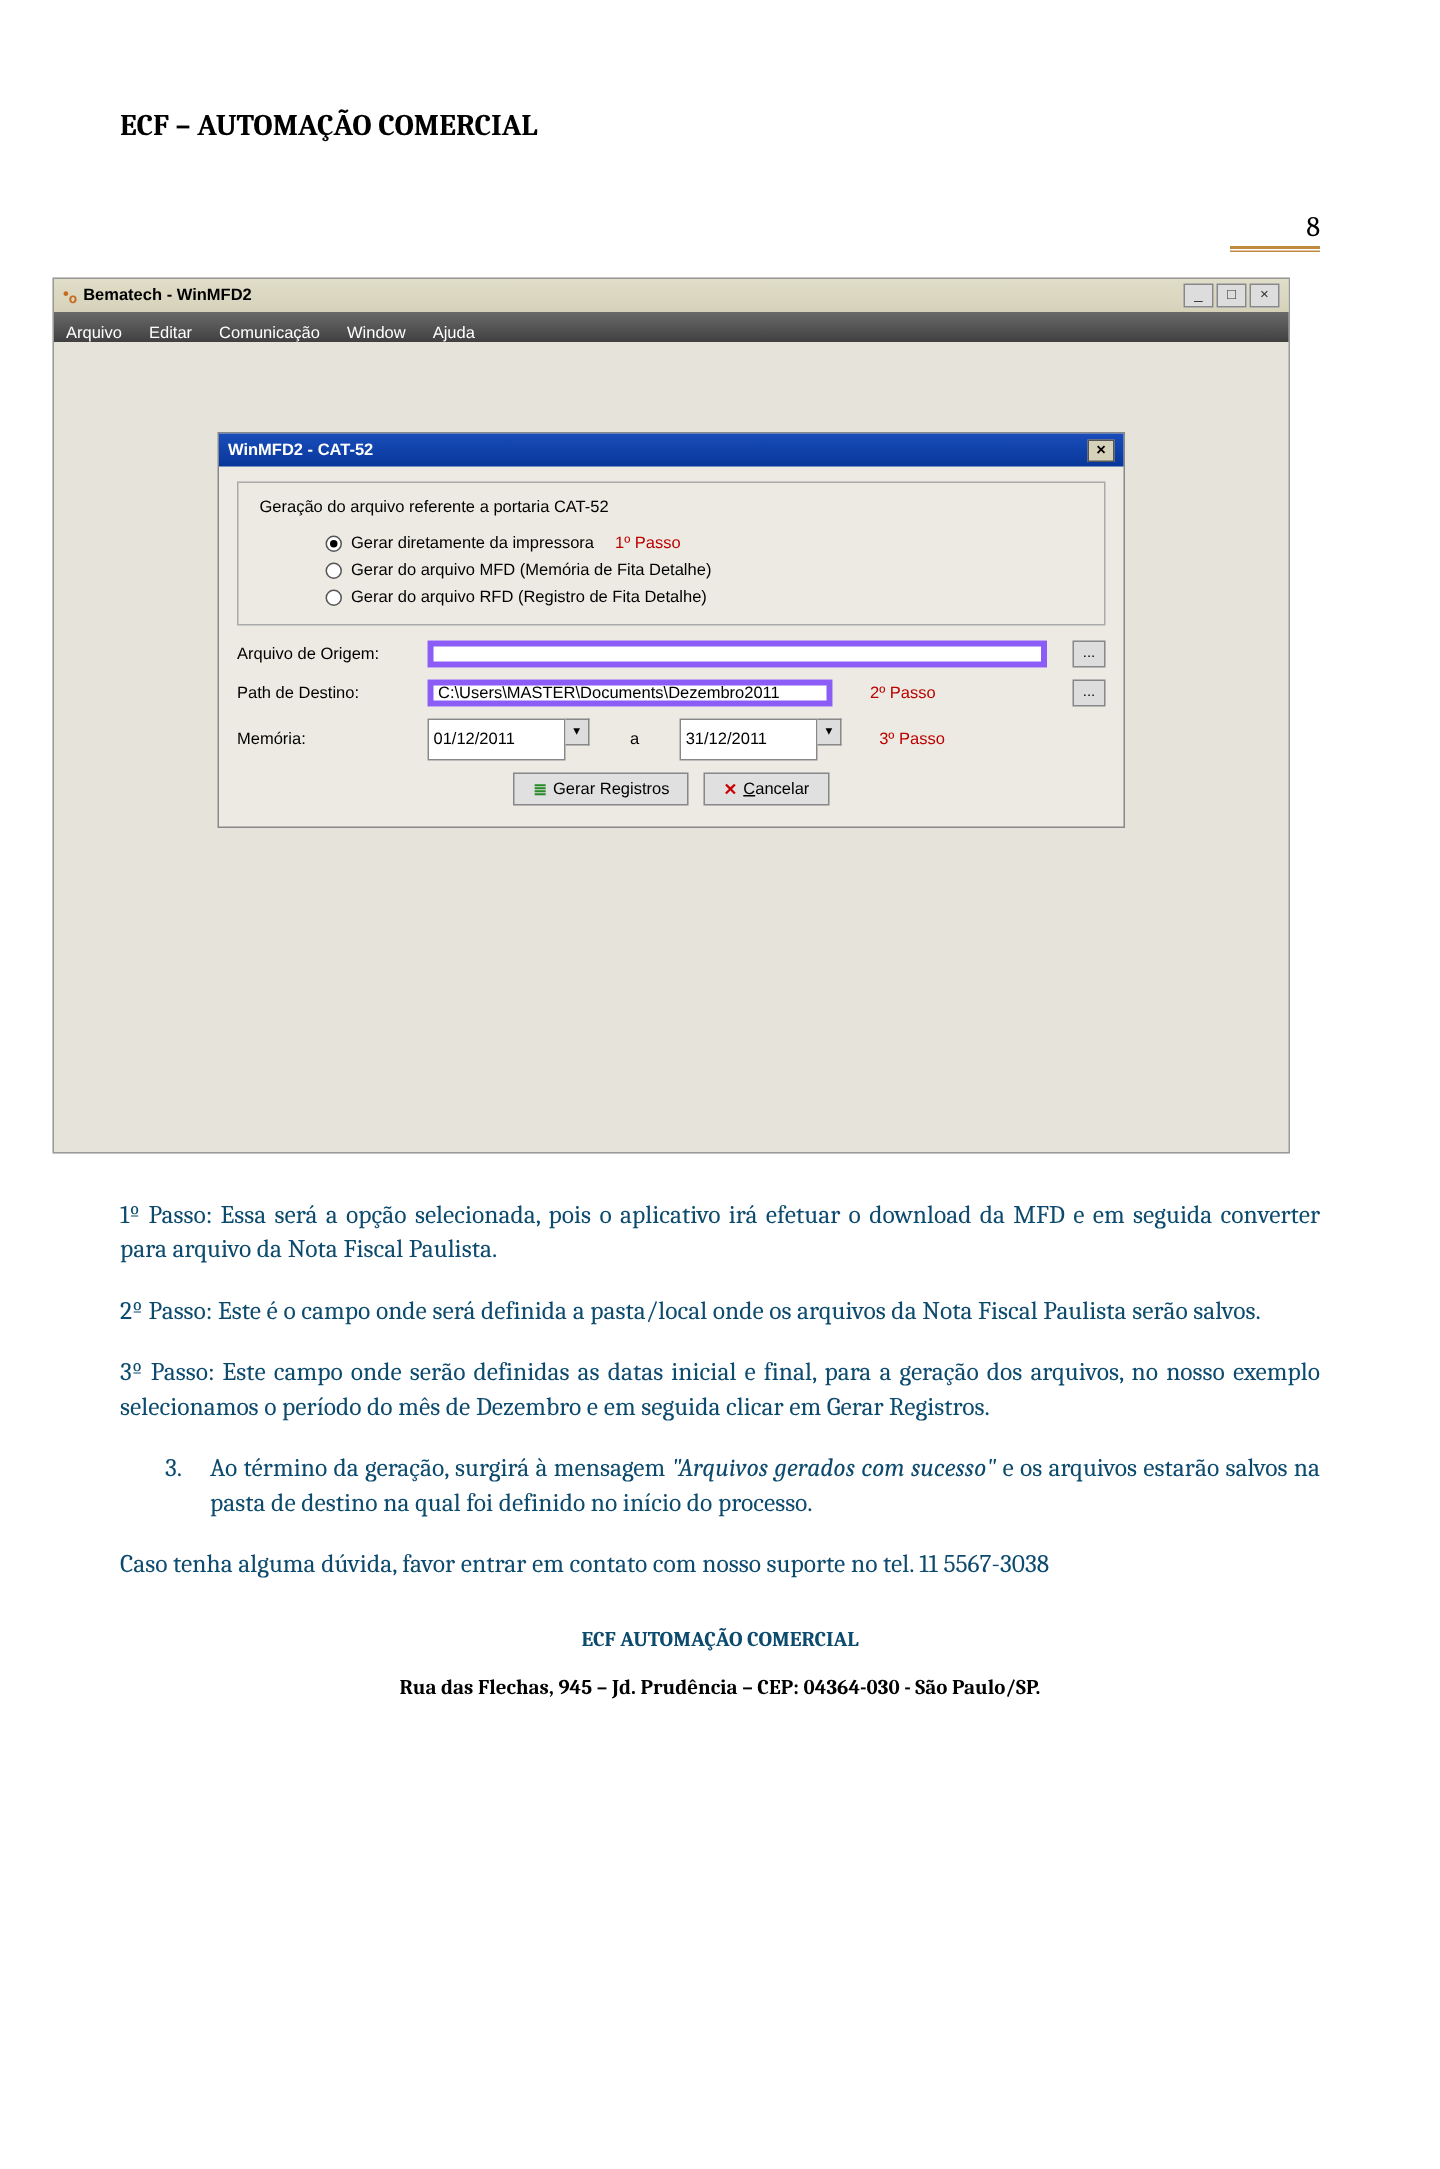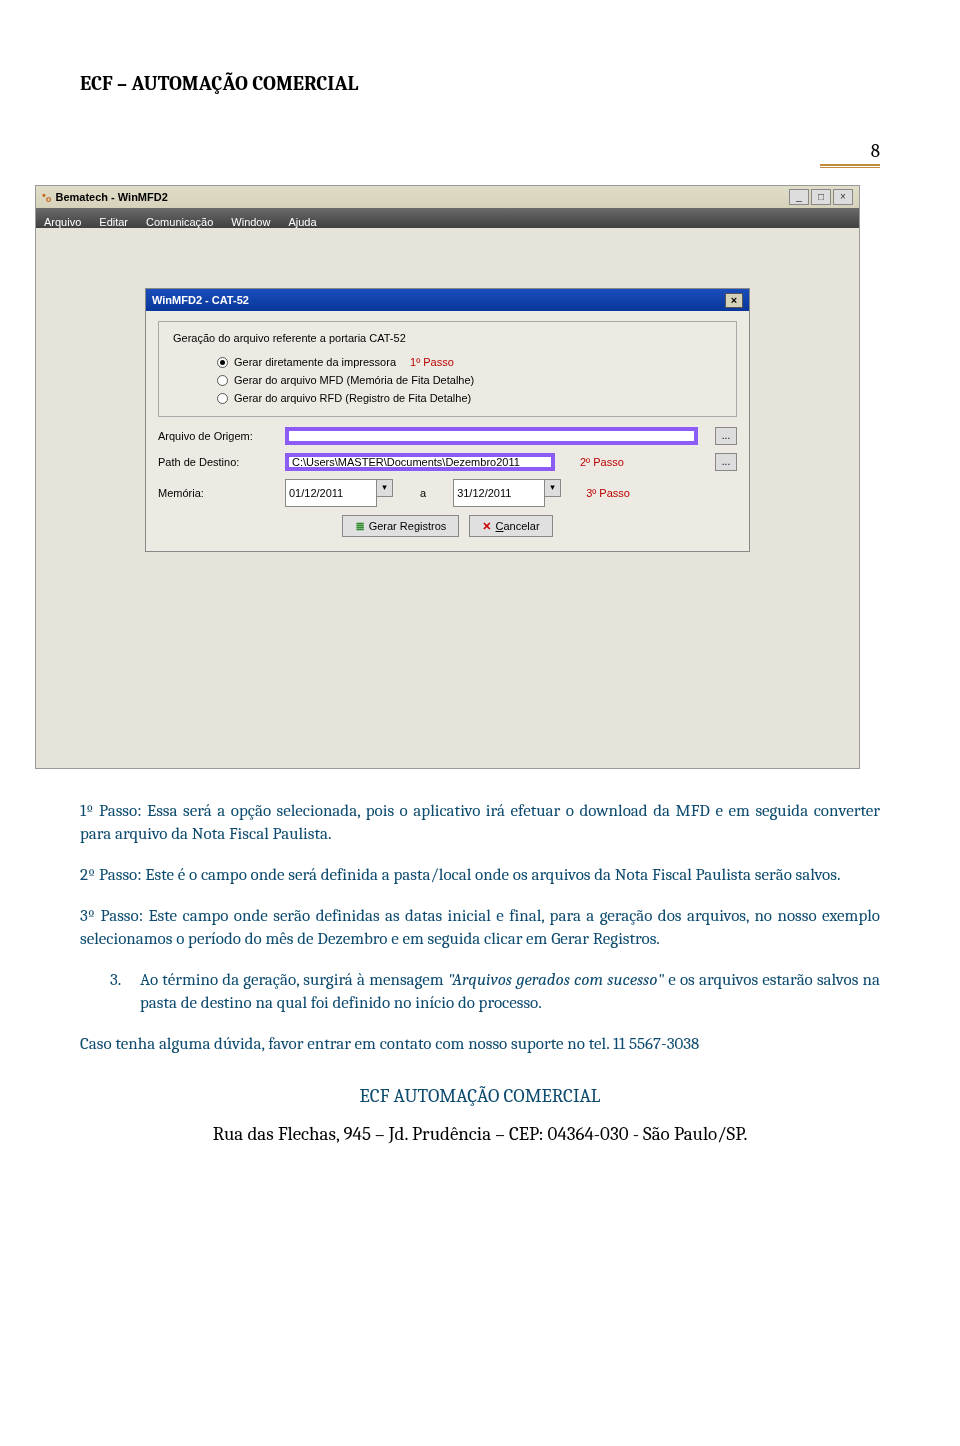--- a/index.html
+++ b/index.html
@@ -46,21 +46,21 @@
   .icon-green { color: #2a8a2a; font-weight: bold; }
   .icon-red { color: #c00; font-weight: bold; }
 
   
   .body-text { margin-top: 31px; font-size: 17px; line-height: 1.35; color: #0c4a6e; }
   .para { margin: 18px 0; text-align: justify; }
   .italic { font-style: italic; }
   .num-item { display: flex; margin: 18px 0; }
   .num-item .num { width: 30px; flex: none; }
   .num-item .txt { flex: 1; text-align: justify; }
-  .center-line { text-align: center; font-weight: normal; font-size: 19px; margin-top: 28px; }
+  .center-line { text-align: center; font-weight: bold; font-size: 14px; margin-top: 28px; }
 
 </style>
 </head>
 <body>
 
 <div class="page">
 
   <div class="header-row">
     <div>ECF – AUTOMAÇÃO COMERCIAL</div>
   </div>

